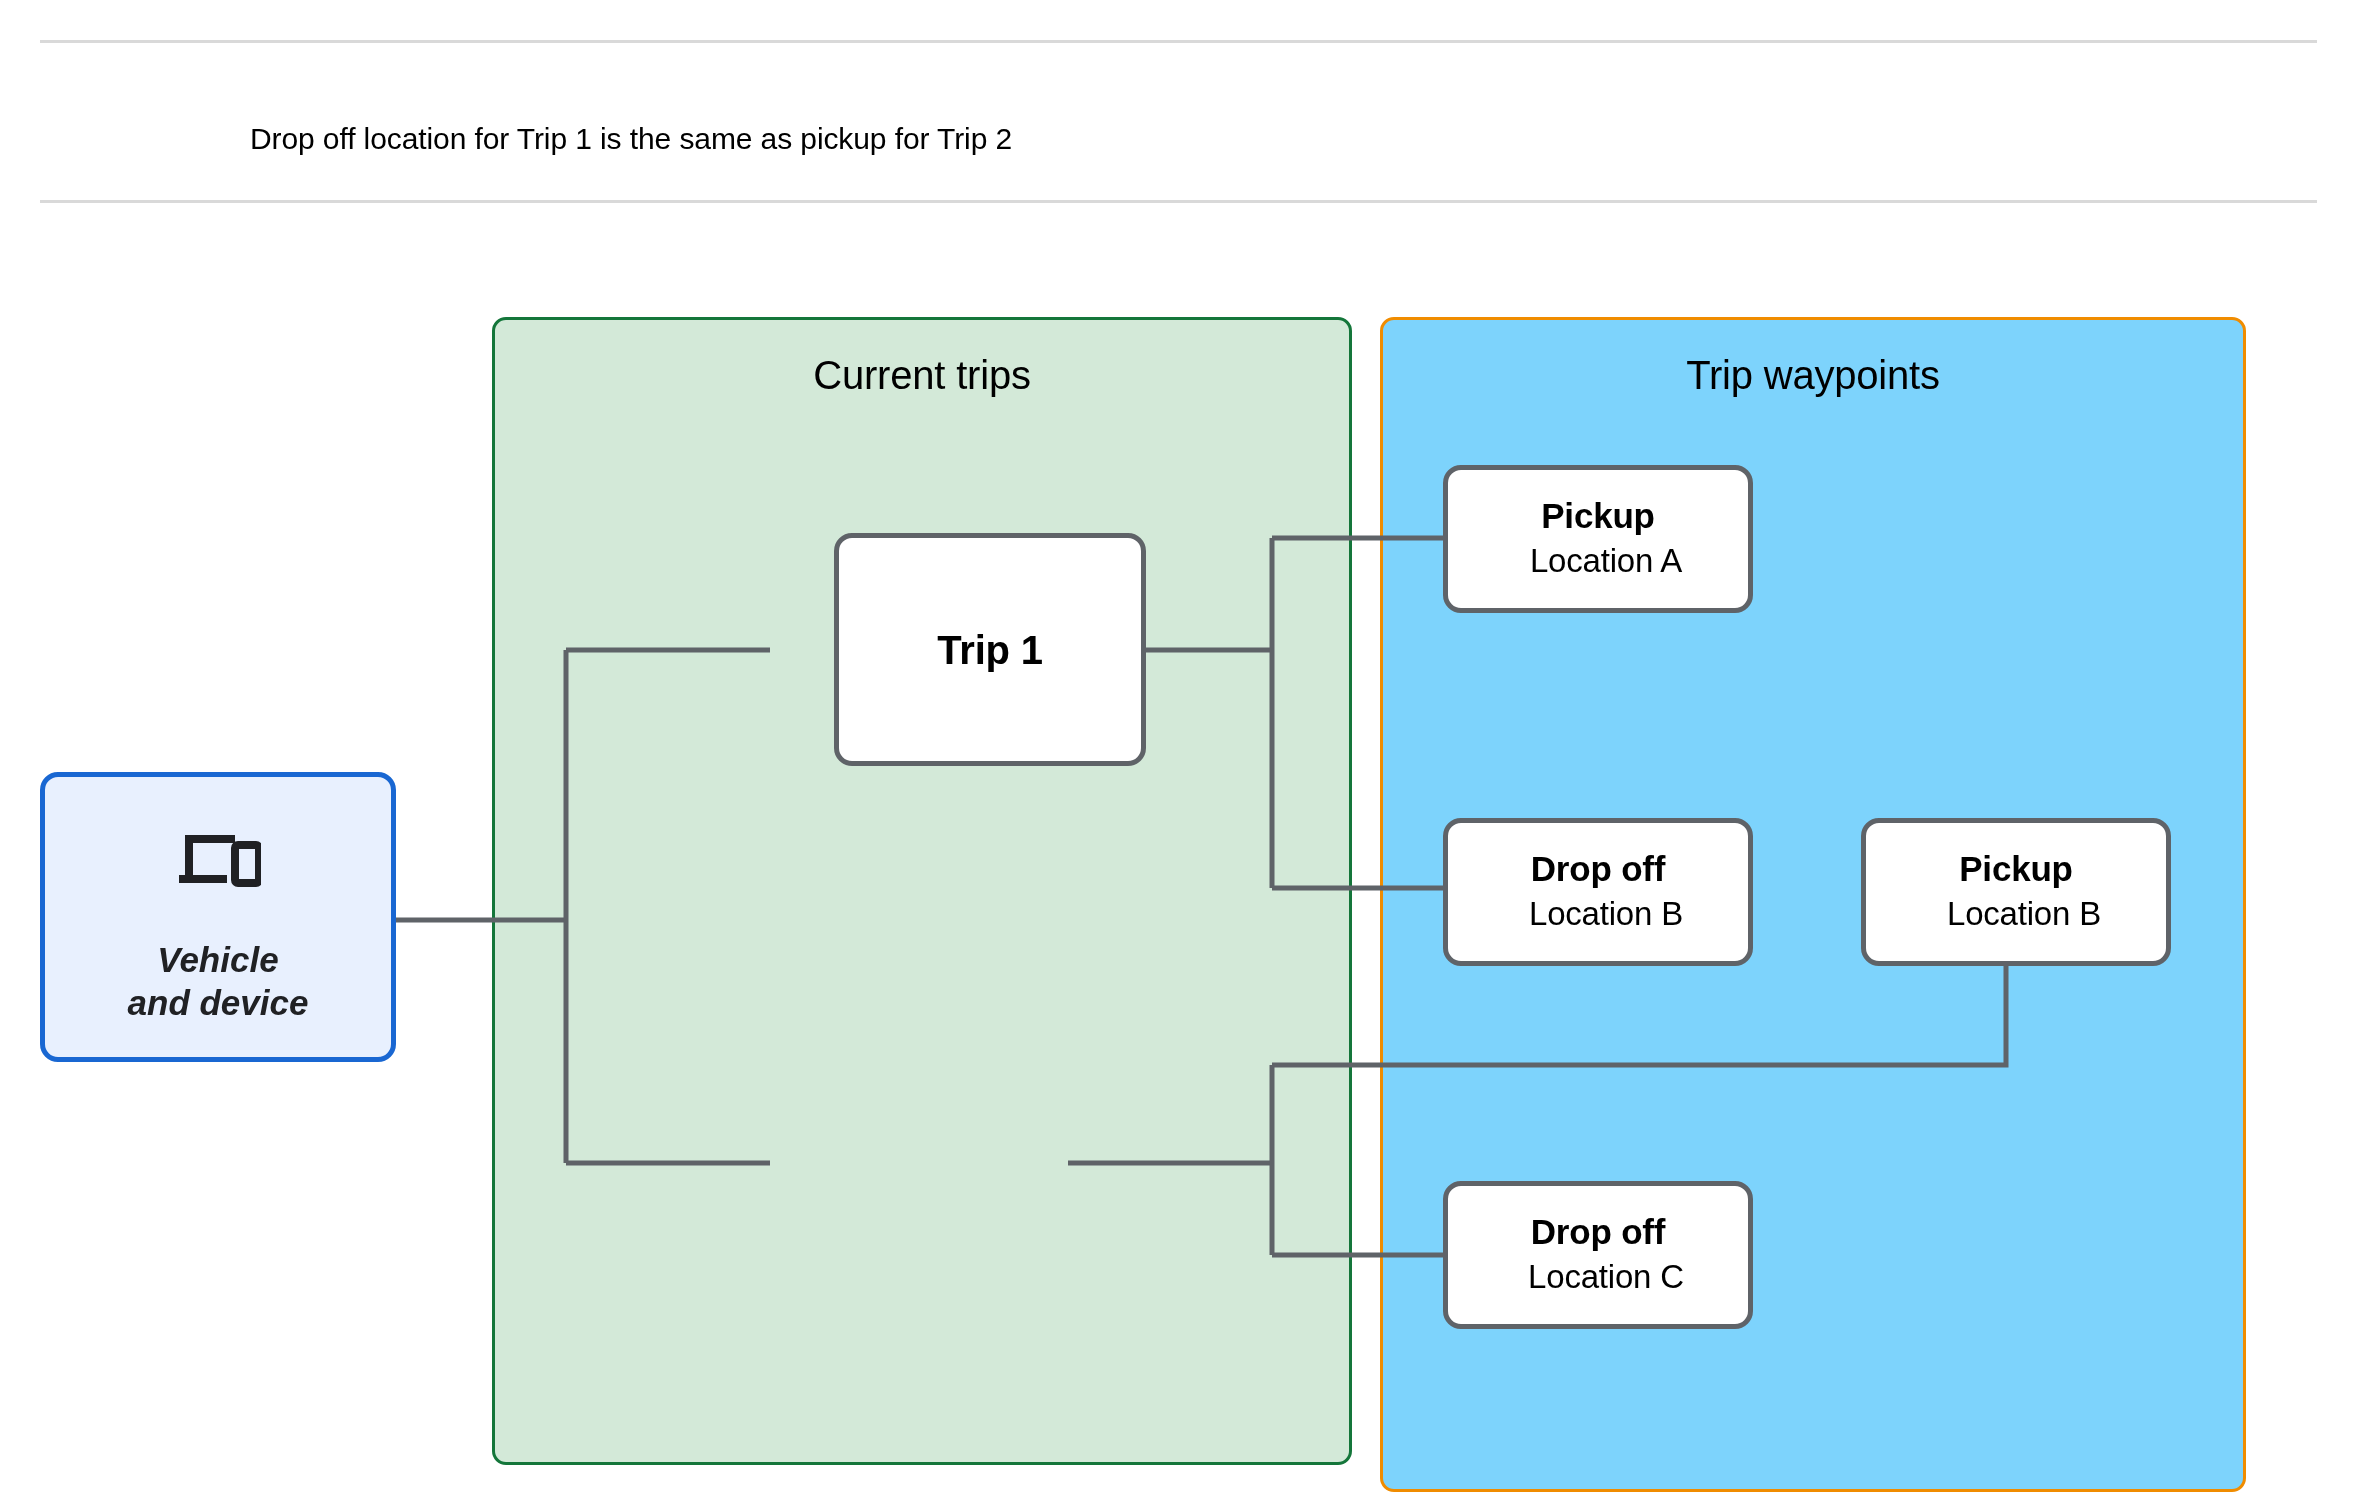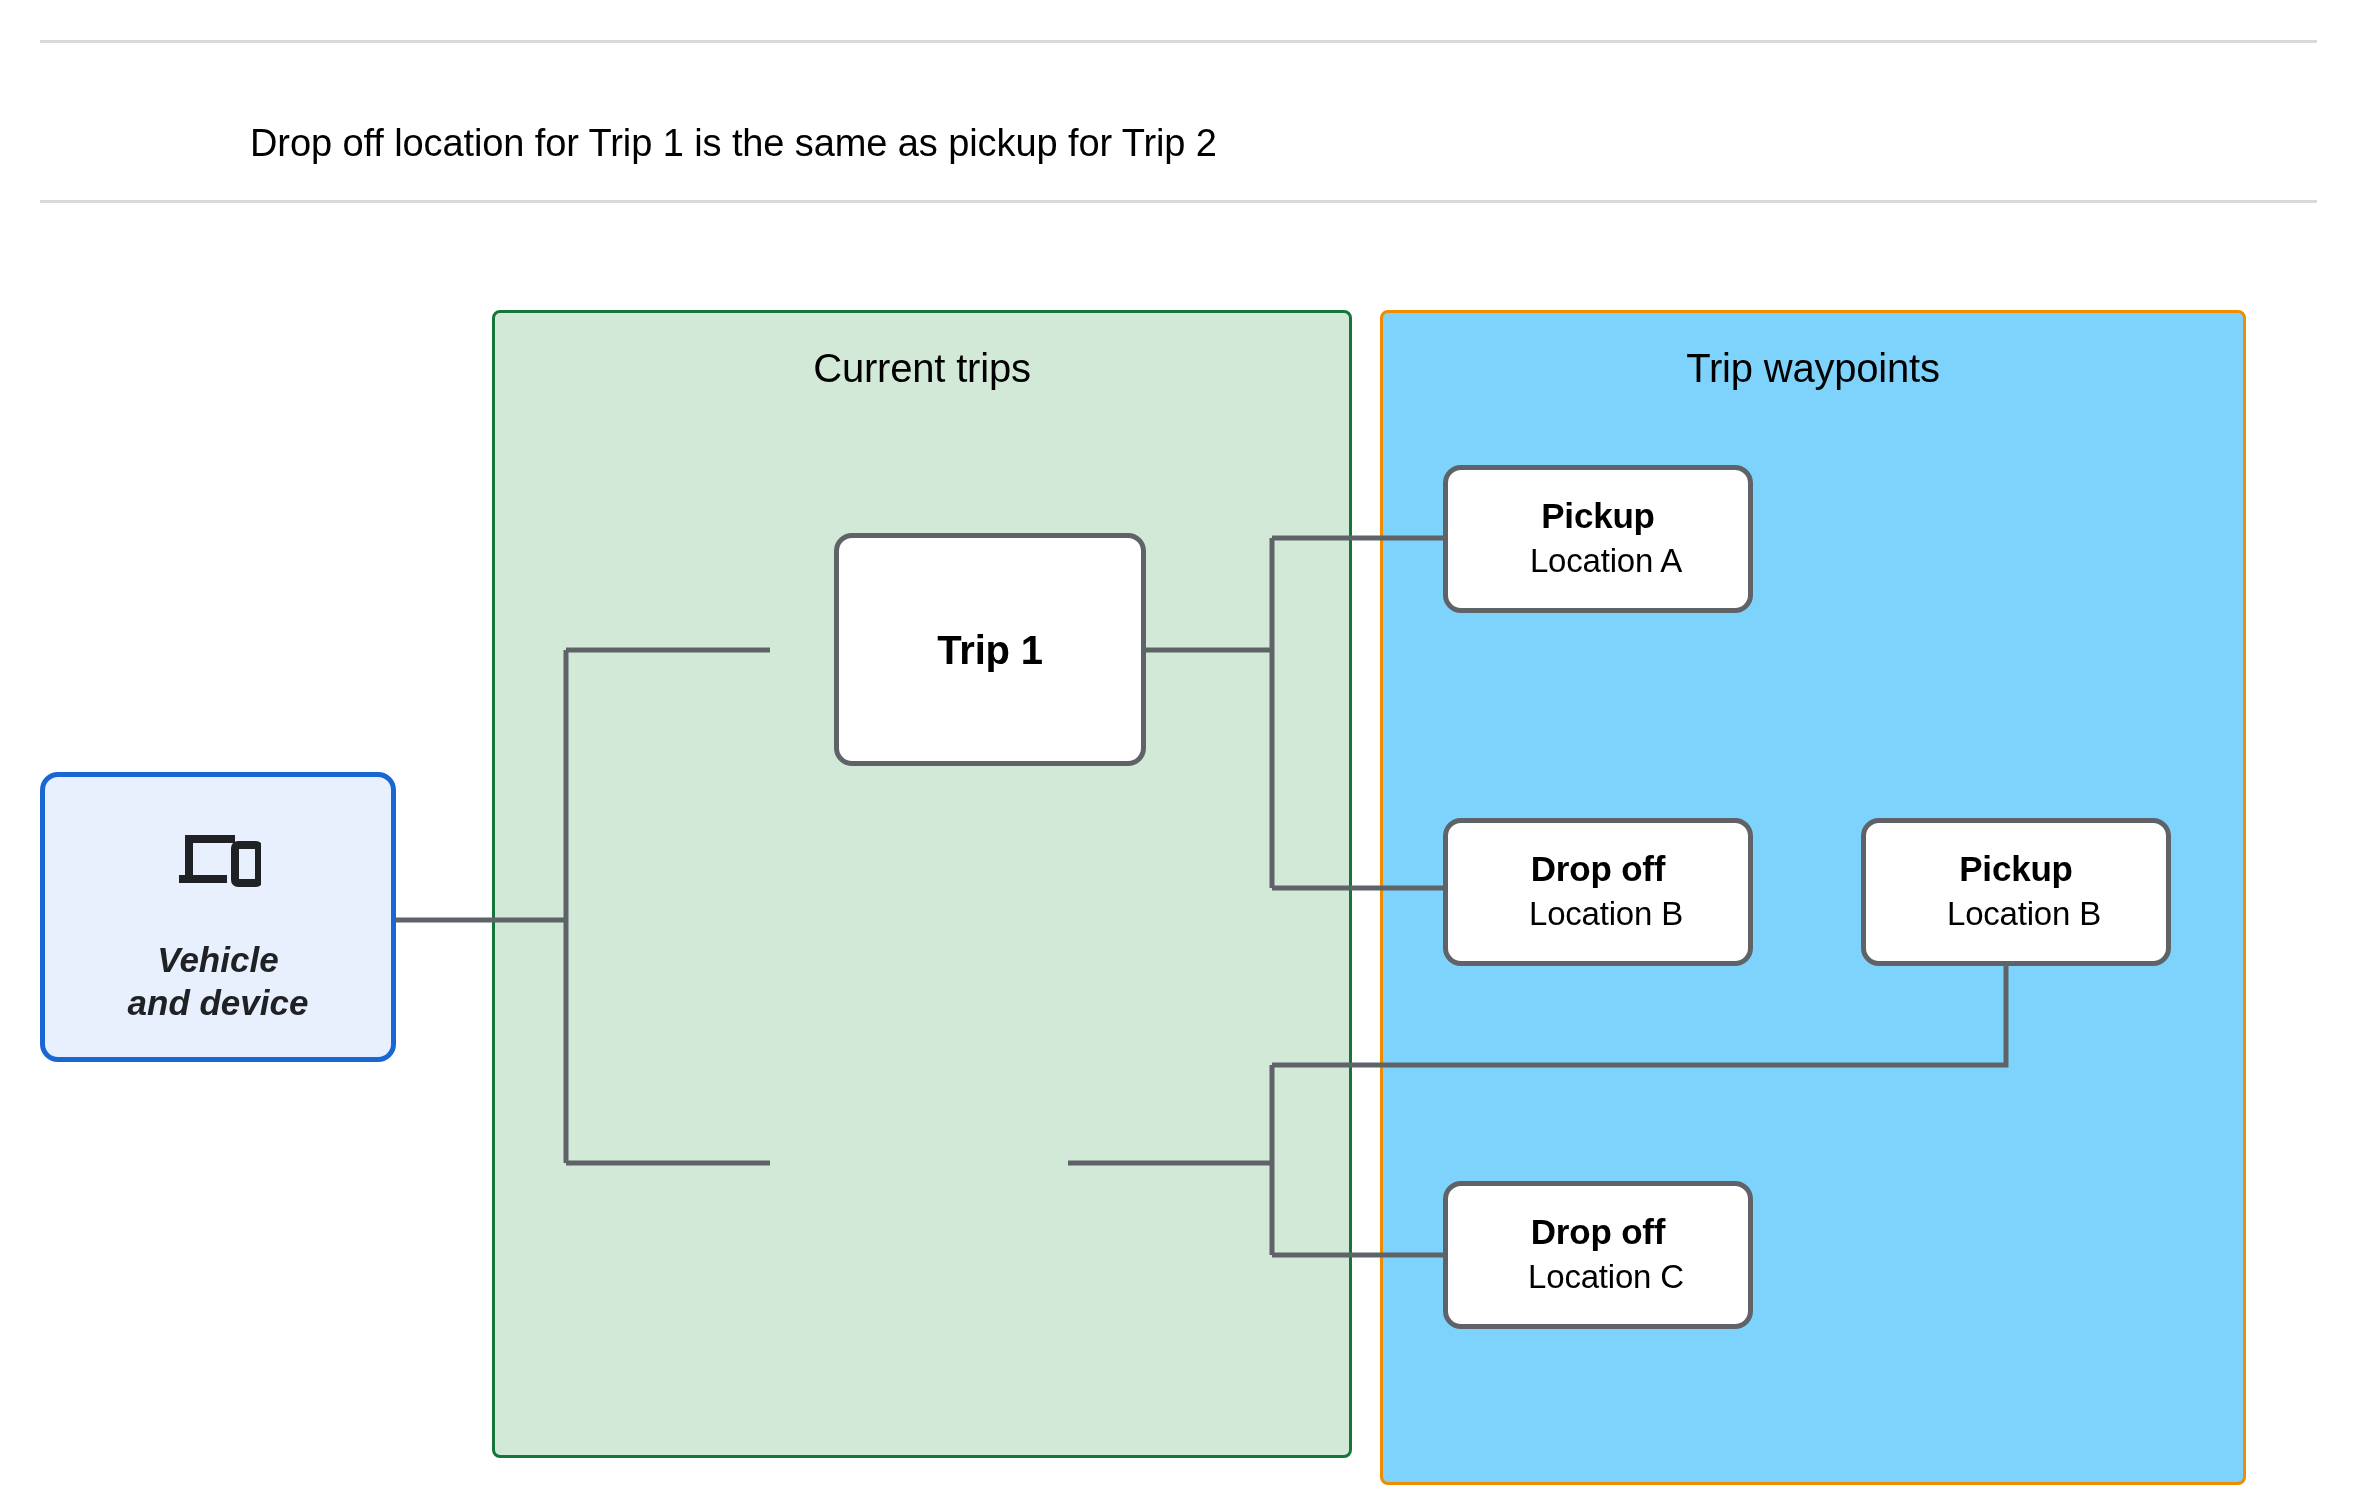--- a/index.html
+++ b/index.html
@@ -38,31 +38,32 @@
     top: 62px;
     font-size: 44px;
     font-weight: 700;
     letter-spacing: -0.2px;
     white-space: nowrap;
   }
   #header-subtitle {
     position: absolute;
     left: 250px;
     top: 122px;
-    font-size: 38px;
+    font-size: 30px;
     font-weight: 400;
     letter-spacing: -0.1px;
     white-space: nowrap;
   }
 
   
   .panel {
     position: absolute;
-    border-radius: 8px;
+    border-radius: 14px;
     box-sizing: border-box;
+    margin-top: 7px;
   }
   .panel-title {
     position: absolute;
     top: 33px;
     left: 0;
     width: 100%;
     text-align: center;
     font-size: 40px;
     font-weight: 400;
     letter-spacing: -0.2px;

